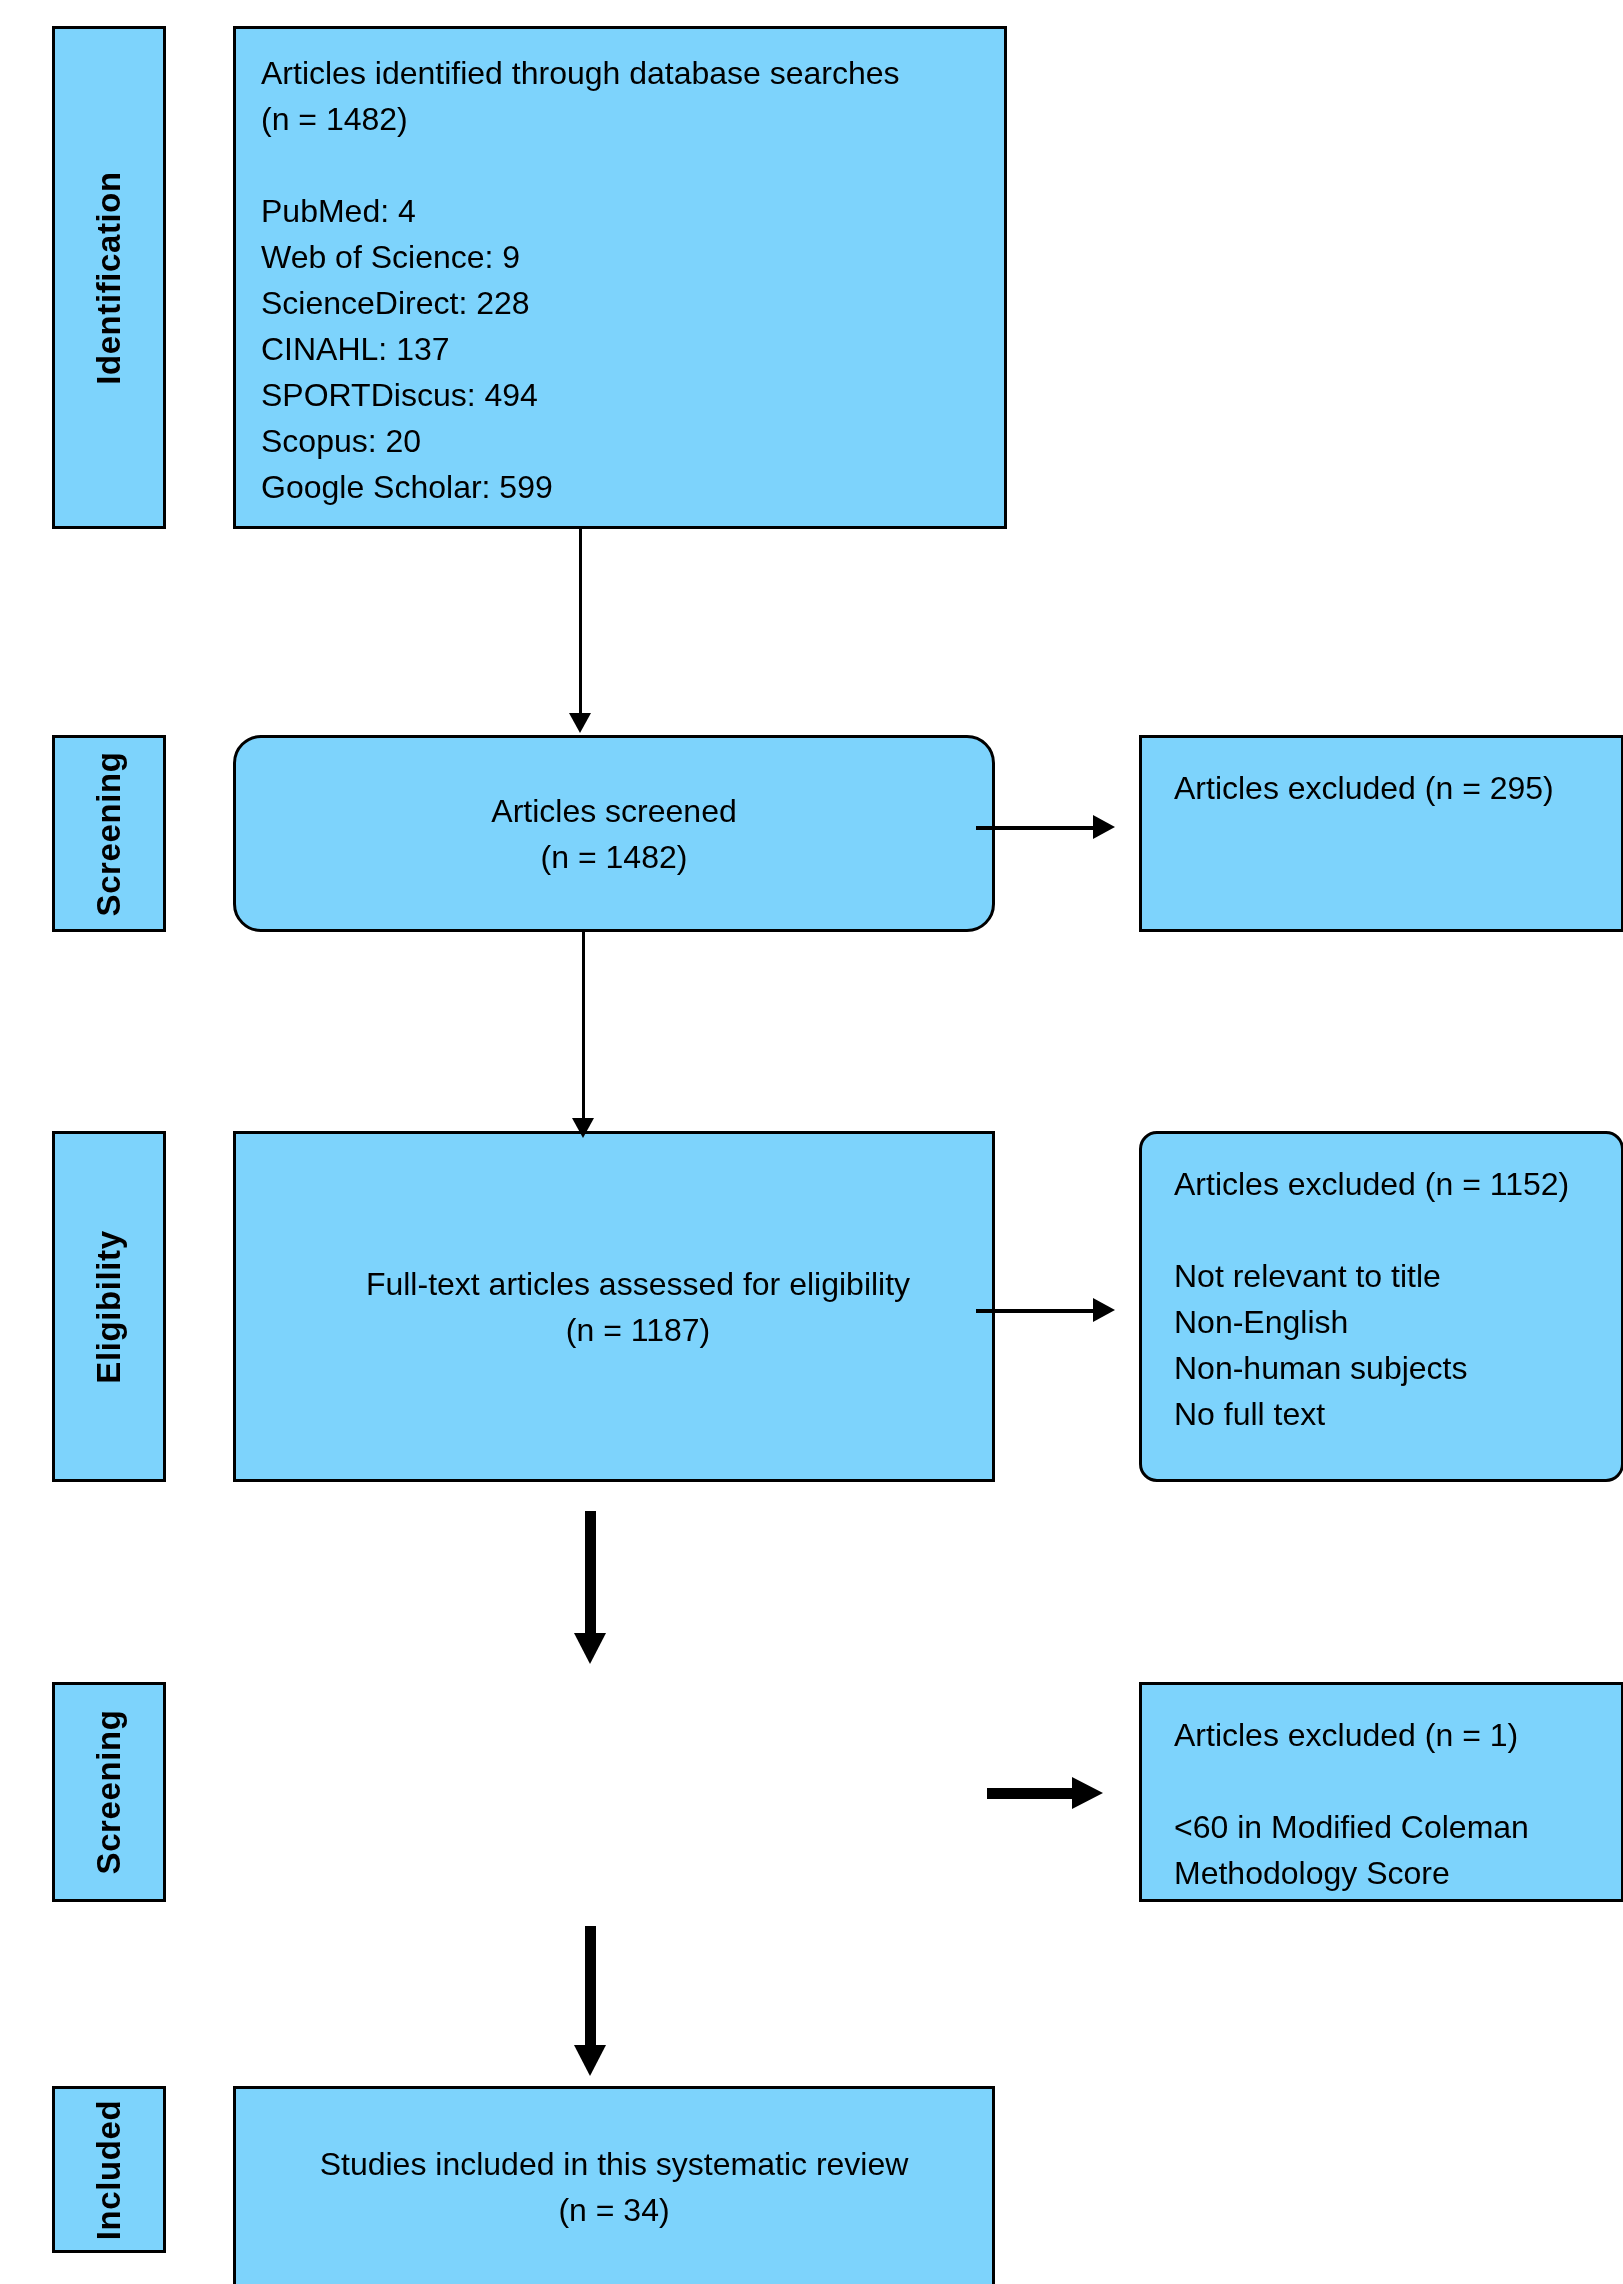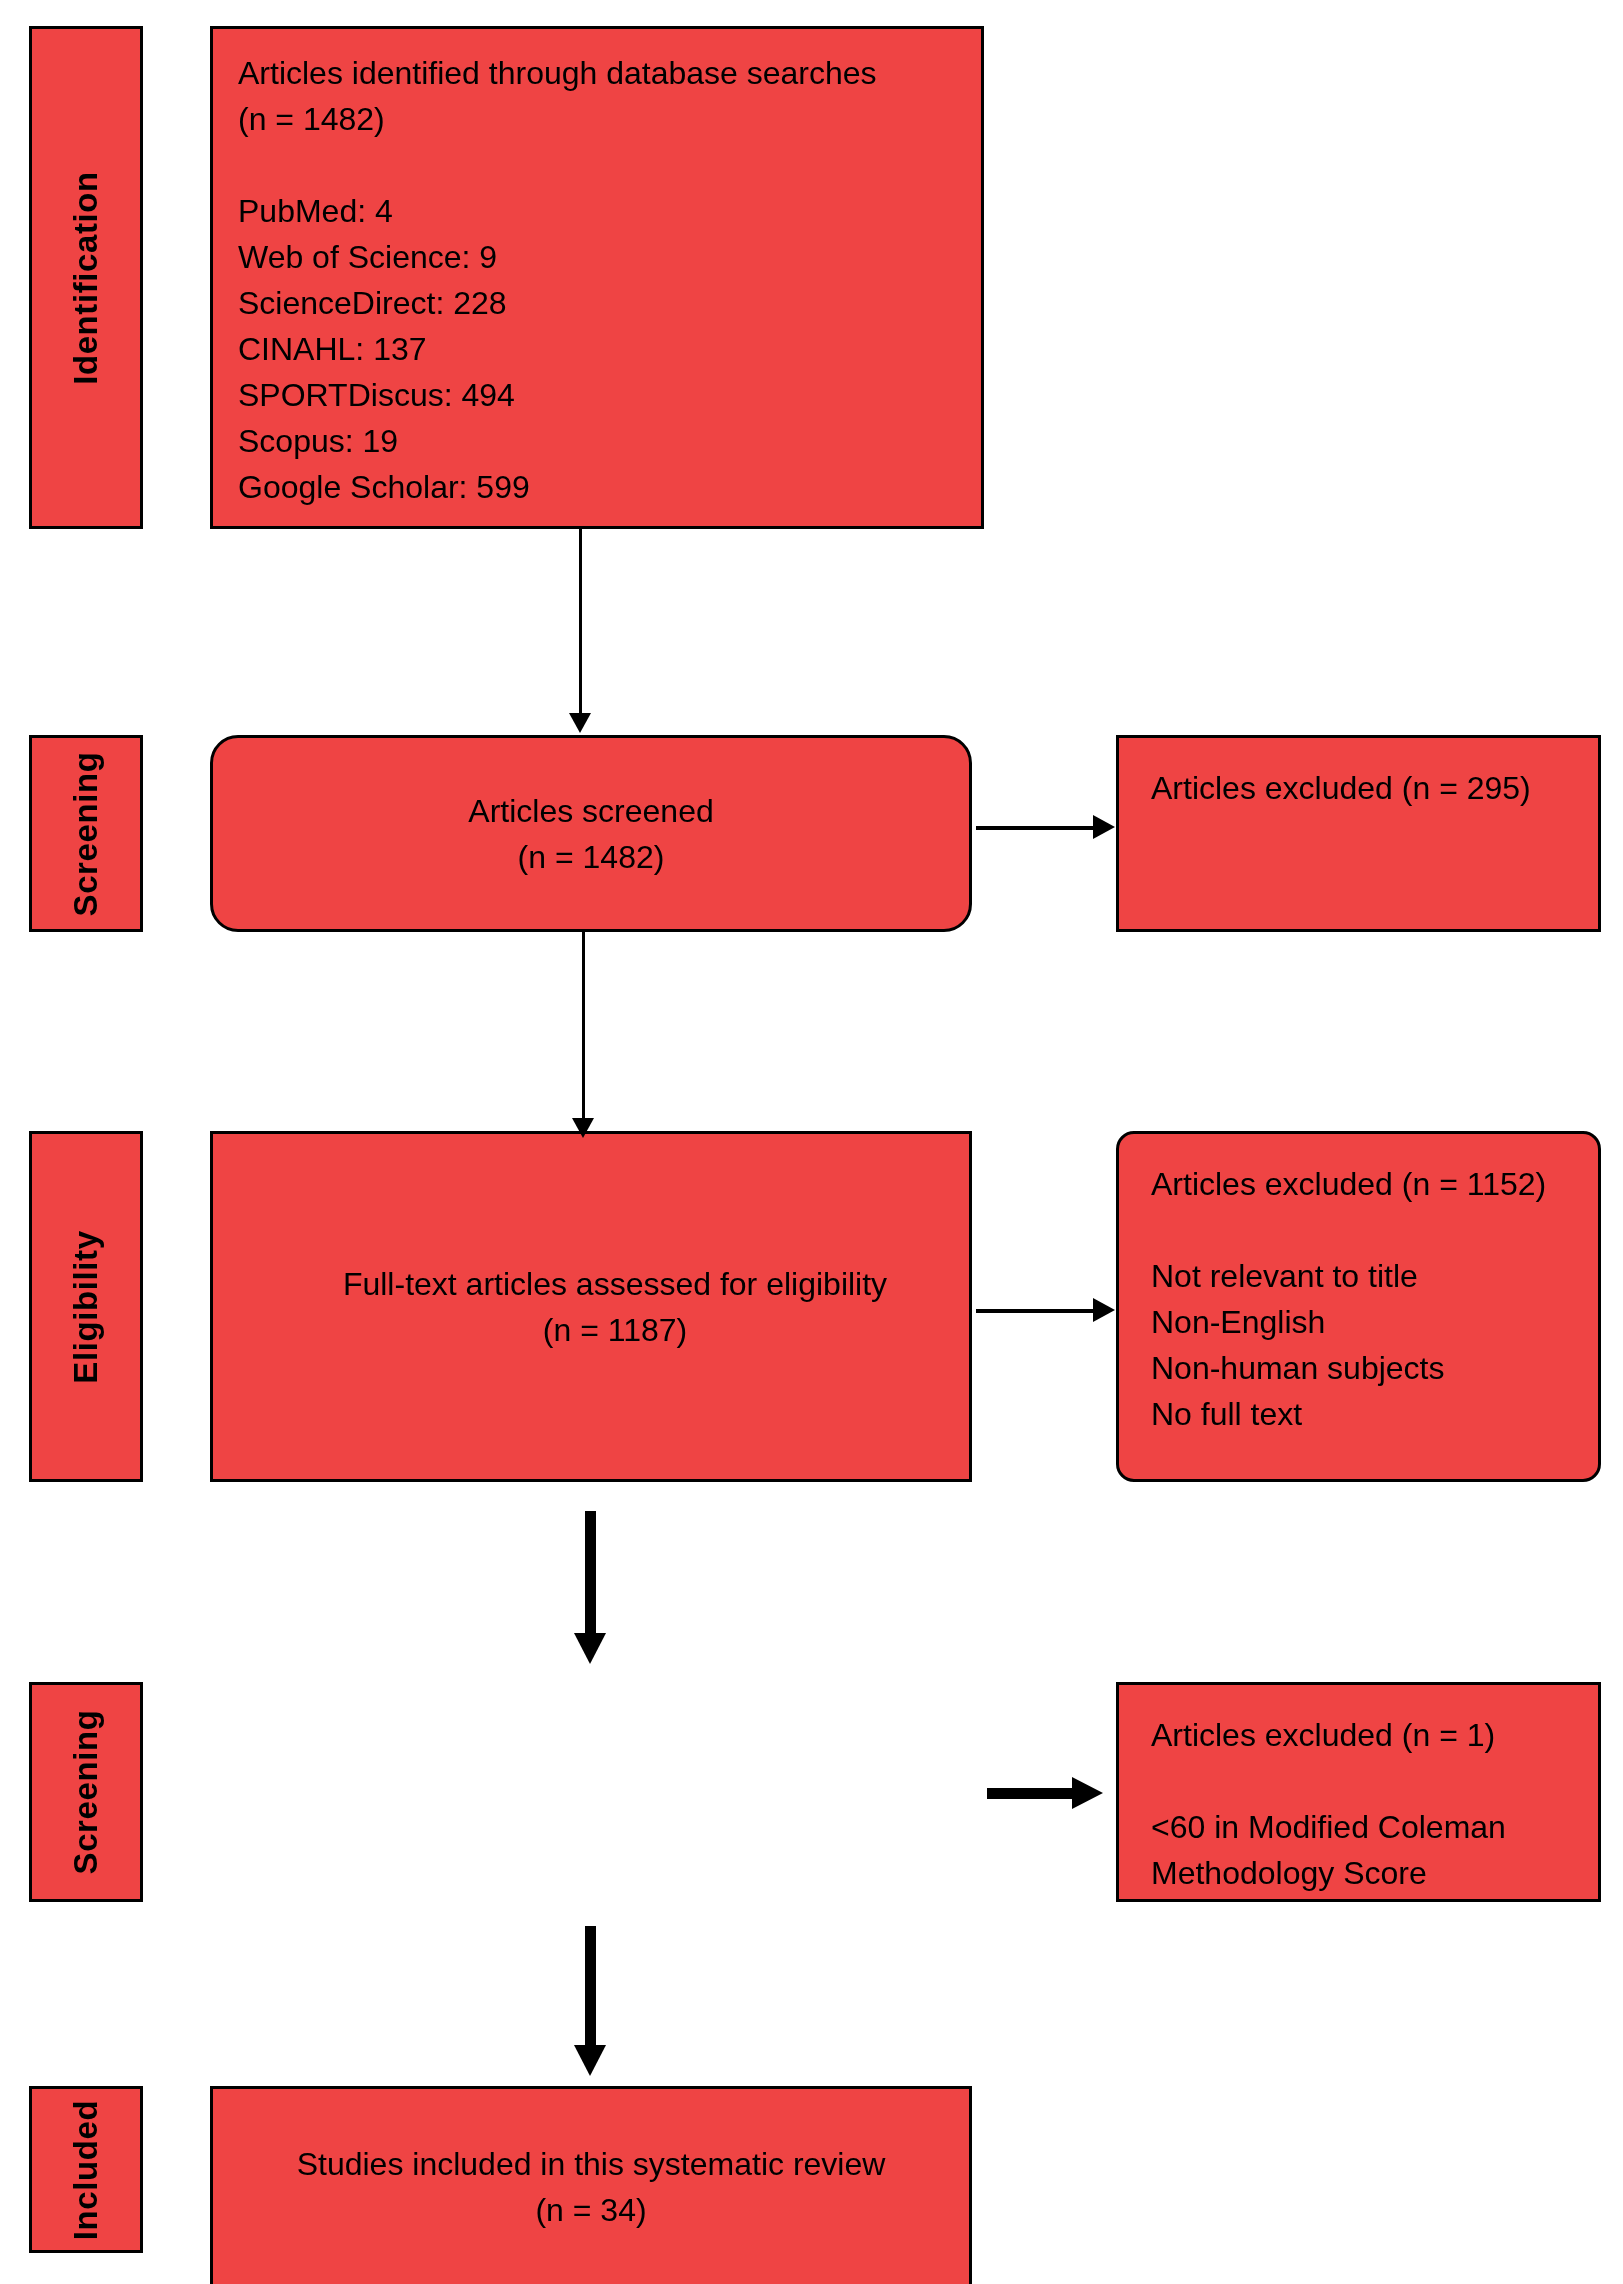--- a/index.html
+++ b/index.html
@@ -6,22 +6,23 @@
   .canvas{
     position:relative;
     width:1624px;height:2284px;
     background:#ffffff;
     font-family:"Liberation Sans","DejaVu Sans",sans-serif;
     color:#000;
   }
   .box{
     position:absolute;
     border:3.6px solid #000;
-    background:#ef4444;
+    background:#7dd3fc;
     box-sizing:border-box;
+    margin-left:23px;
   }
   
   .stage{
     display:flex;align-items:center;justify-content:center;
     left:29px;width:114px;
   }
   .stage .rot{
     transform:rotate(-90deg);
     white-space:nowrap;
     font-size:33px;font-weight:bold;
@@ -88,21 +89,21 @@
 
   <div class="box main" style="top:26px;height:503px;width:774px;padding:21.4px 18px 0 25px;">
     <div class="line">Articles identified through database searches</div>
     <div class="line">(n = 1482)</div>
     <div class="blank"></div>
     <div class="line">PubMed: 4</div>
     <div class="line">Web of Science: 9</div>
     <div class="line">ScienceDirect: 228</div>
     <div class="line">CINAHL: 137</div>
     <div class="line">SPORTDiscus: 494</div>
-    <div class="line">Scopus: 19</div>
+    <div class="line">Scopus: 20</div>
     <div class="line">Google Scholar: 599</div>
   </div>
 
   <div class="box main centered" style="top:735px;height:197px;border-radius:28px;">
     <div class="line">Articles screened</div>
     <div class="line">(n = 1482)</div>
   </div>
 
   <div class="box main centered" style="top:1131px;height:351px;padding-left:48px;">
     <div class="line">Full-text articles assessed for eligibility</div>

